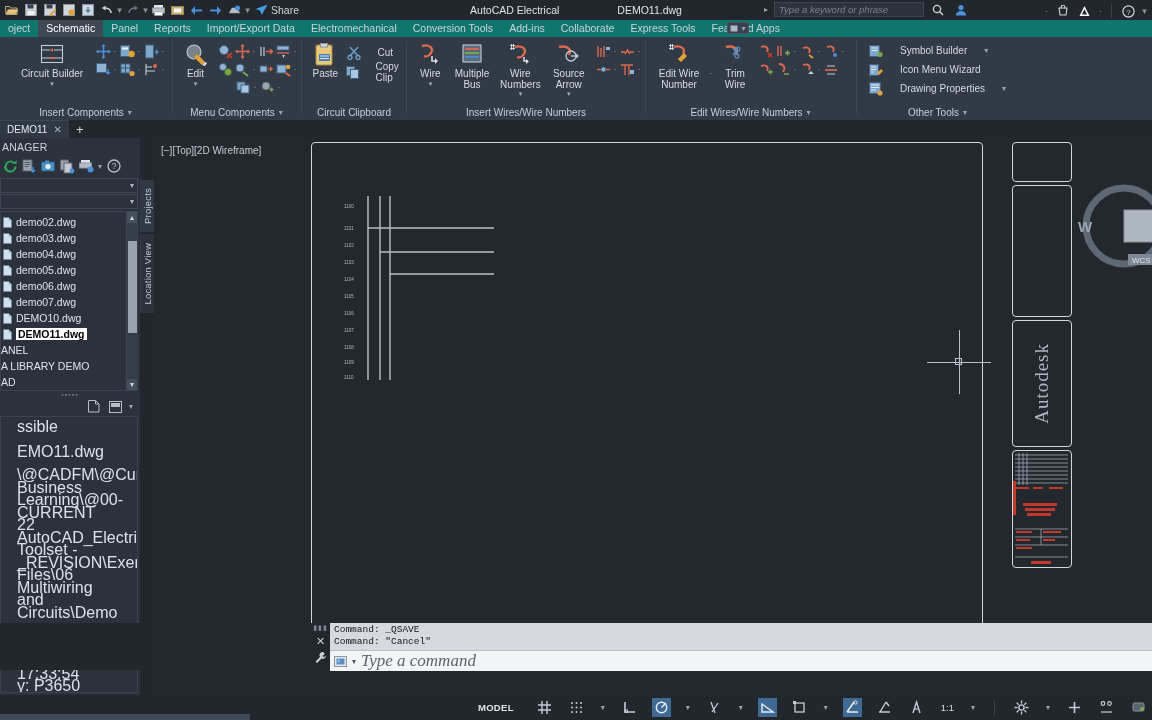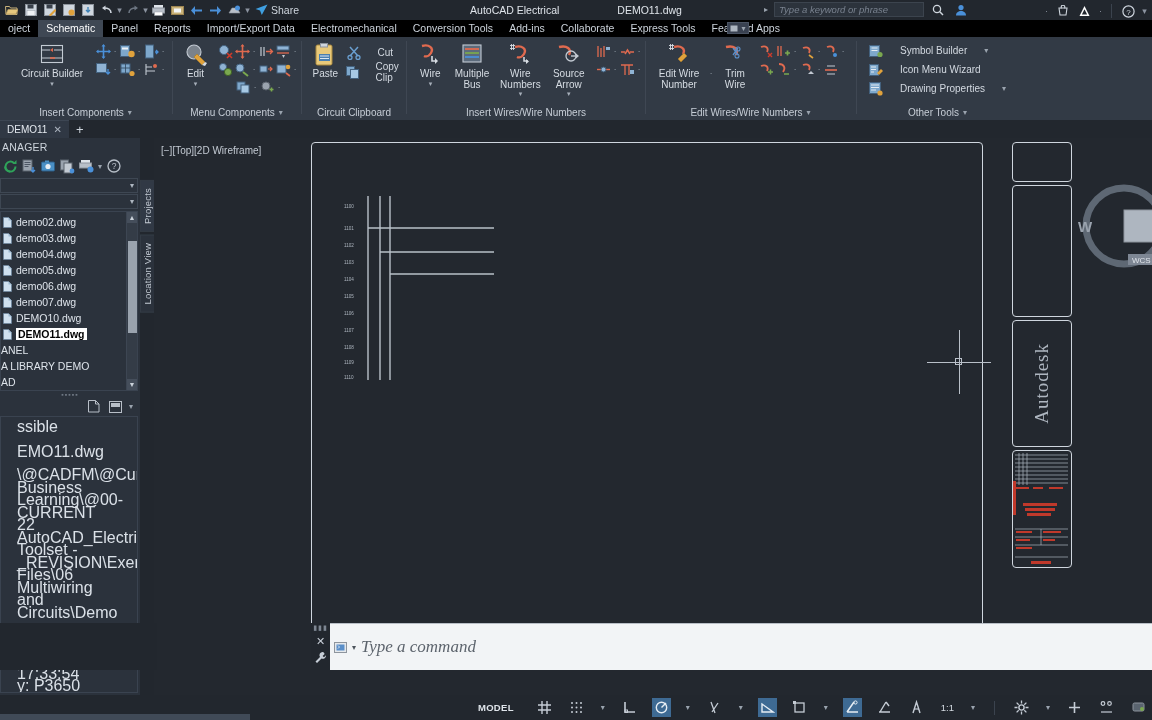--- a/index.html
+++ b/index.html
@@ -36,21 +36,21 @@
   .searchbox{
     width:150px; height:15px; background:#2c333c; border:1px solid #3c444e;
     display:flex; align-items:center; padding:0 4px;
   }
   .searchbox span{ font-size:9.5px; color:#79828f; font-style:italic; }
   .caret-left{ color:#9aa3ae; font-size:8px; margin-right:2px;}
   .rightbtns{ position:absolute; right:4px; top:2px; display:flex; align-items:center; gap:3px;}
 
   
   .ribtabs{
-    height:17px; background:#000000; display:flex; align-items:flex-end;
+    height:17px; background:#0f766e; display:flex; align-items:flex-end;
     padding-left:0px; font-size:10.5px; flex:0 0 17px; position:relative;
   }
   .ribtab{ padding:1px 8px 2px 8px; color:#cbd2da; height:17px; line-height:15px; white-space:nowrap;}
   .ribtab.active{ background:#3f4854; color:#ffffff; }
   .tabbadge{
     position:absolute; left:727px; top:2px; width:22px; height:12px;
     background:#394150; border:1px solid #4a5362; display:flex; align-items:center; justify-content:center;
   }
 
   
@@ -1066,20 +1066,24 @@
 
       <div class="cmdwrap">
         <div class="cmd-left">
           <span style="font-size:7px; letter-spacing:1px; color:#7d8692">▮▮▮</span>
           <span style="font-size:11px">✕</span>
           <span><svg width="13" height="13" viewBox="0 0 13 13">
                 <path d="M9 1a3.2 3.2 0 00-3 5L1.5 10.5l1.5 1.5L7.5 7.5A3.2 3.2 0 0012 4.3l-2 2-1.4-1.4 2-2A3.3 3.3 0 009 1z" fill="#c7ced7"></path>
               </svg></span>
         </div>
         <div class="cmd-body">
+          <div class="cmd-hist">
+            <div>Command: _QSAVE</div>
+            <div>Command: "Cancel"</div>
+          </div>
           <div class="cmd-input">
             <span class="cmd-chip">
                 <svg width="9" height="7" viewBox="0 0 9 7">
                   <rect x="0.5" y="0.5" width="8" height="6" fill="#5b8fc9"></rect>
                   <path d="M2 4.5l1.5-1.5L2 1.5" stroke="#fff" stroke-width=".8" fill="none"></path>
                 </svg>
               </span>
             <span class="dd8" style="color:#4d545d">▾</span>
             <span class="ph">Type a command</span>
           </div>

